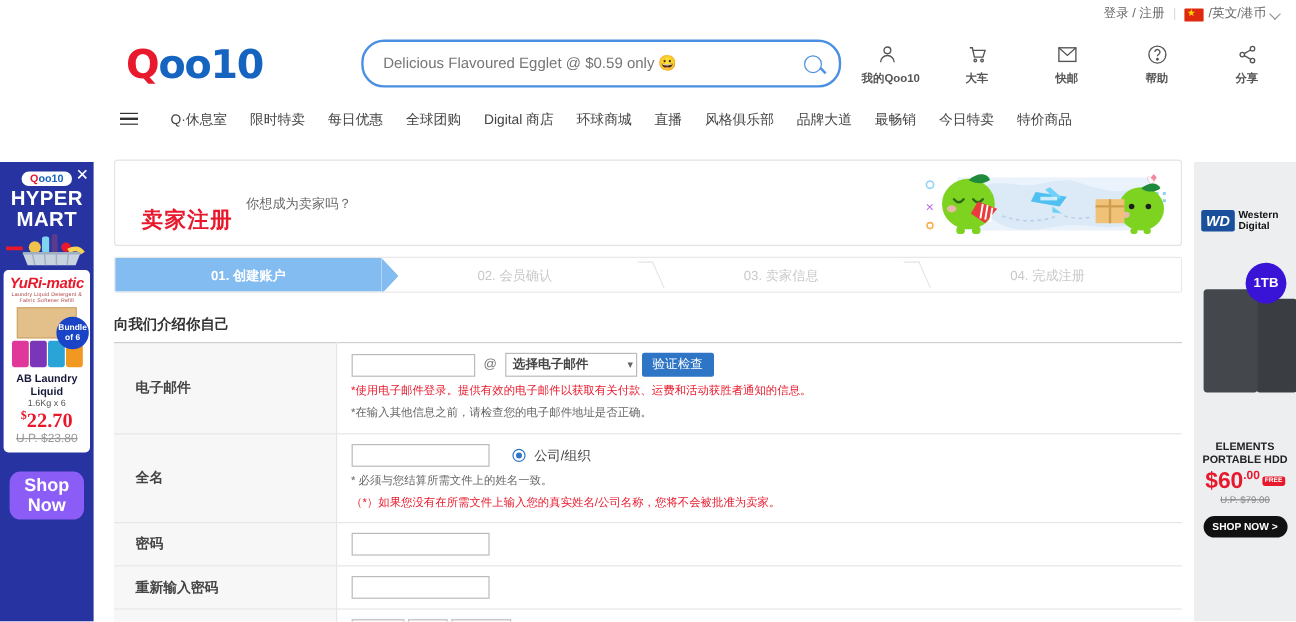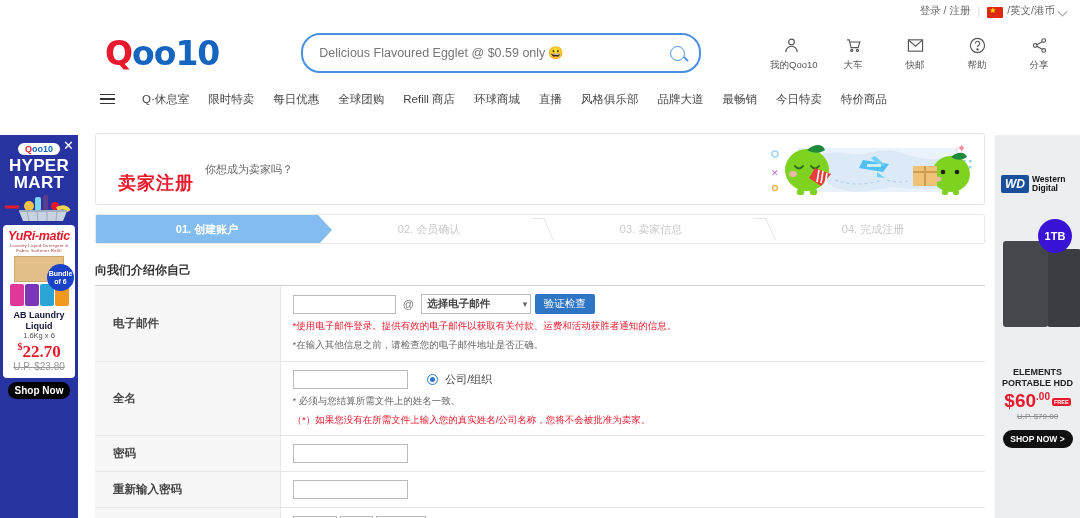--- a/index.html
+++ b/index.html
@@ -31,21 +31,21 @@
   .logo .oo { color:#1564c0; }
   .searchwrap { margin-left:82px; width:400px; height:40px; border:2px solid #4a90e2;
                 border-radius:19px; display:flex; align-items:center; padding:0 14px;
                 background:#fff; }
   .searchwrap input { flex:1; border:none; outline:none; font-size:12.5px; color:#555;
                       font-family:"Liberation Sans",sans-serif; background:transparent; }
   .mag { width:15px; height:15px; border:1.8px solid #4a90e2; border-radius:50%;
          position:relative; flex:none; }
   .mag:after { content:""; position:absolute; width:6px; height:1.8px; background:#4a90e2;
                right:-5px; bottom:0px; transform:rotate(45deg); }
-  .hdr-icons { margin-left:auto; display:flex; gap:20px; padding-right:6px; }
+  .hdr-icons { margin-left:auto; display:flex; gap:33px; padding-right:6px;font-weight:bold; }
   .hicon { width:42px; text-align:center; cursor:pointer; }
   .hicon-g { height:22px; display:flex; align-items:center; justify-content:center; color:#555; }
   .hicon-g svg { display:block; }
   .hlabel { font-size:9.5px; color:#555; margin-top:3px; white-space:nowrap; }
 
   
   .nav { height:30px; display:flex; align-items:center; padding-left:100px; gap:19px;
          font-size:11.5px; color:#444; }
   .burger { width:15px; display:flex; flex-direction:column; gap:3px; margin-right:8px; }
   .burger span { height:1.6px; background:#333; display:block; }
@@ -126,22 +126,22 @@
             border-radius:50%; background:#1a44c8; color:#fff; font-size:7px;
             font-weight:bold; display:flex; align-items:center; justify-content:center;
             line-height:1.1; text-align:center; }
   .pouches { display:flex; justify-content:center; gap:1px; margin-top:2px; }
   .pouch { width:14px; height:22px; border-radius:2px; }
   .abname { font-size:9px; font-weight:bold; color:#16183b; margin-top:4px; line-height:1.15; }
   .absize { font-size:7.5px; color:#555; }
   .abprice { color:#e8192c; font-weight:bold; font-size:17px; line-height:1.1; margin-top:1px;font-family:Liberation Serif, serif; }
   .abprice sup { font-size:10px; vertical-align:super; }
   .abup { font-size:10px; color:#999; text-decoration:line-through; }
-  .shopnow { margin:4px auto 0; display:block; width:62px; background:#000000; color:#fff;
-             font-size:10px; font-weight:bold; text-align:center; border-radius:9px;
+  .shopnow { margin:16px auto 0; display:block; width:62px; background:#8b5cf6; color:#fff;
+             font-size:15px; font-weight:bold; text-align:center; border-radius:9px;
              padding:3px 0; cursor:pointer; }
 
   .ad-right { position:absolute; right:0; top:135px; width:85px; height:383px;
               background:#eceef0; overflow:hidden; }
   .wdlogo { display:flex; align-items:center; margin:40px 0 0 6px; }
   .wdbox { background:#1a4f9c; color:#fff; font-weight:bold; font-style:italic;
            font-size:12px; padding:2px 4px; border-radius:2px; }
   .wdtxt { font-size:8.5px; font-weight:bold; color:#111; line-height:1.05; margin-left:3px; }
   .hddwrap { position:relative; margin-top:26px; height:130px;padding-left:28px; }
   .hdd { position:absolute; background:#44484c; border-radius:3px; }
@@ -242,21 +242,21 @@
   <div class="nav">
     <div class="burger">
       <span></span>
         <span></span>
         <span></span>
     </div>
     <a href="#">Q·休息室</a>
     <a href="#">限时特卖</a>
     <a href="#">每日优惠</a>
     <a href="#">全球团购</a>
-    <a href="#">Refill 商店</a>
+    <a href="#">Digital 商店</a>
     <a href="#">环球商城</a>
     <a href="#">直播</a>
     <a href="#">风格俱乐部</a>
     <a href="#">品牌大道</a>
     <a href="#">最畅销</a>
     <a href="#">今日特卖</a>
     <a href="#">特价商品</a>
   </div>
 
   <div class="content">

